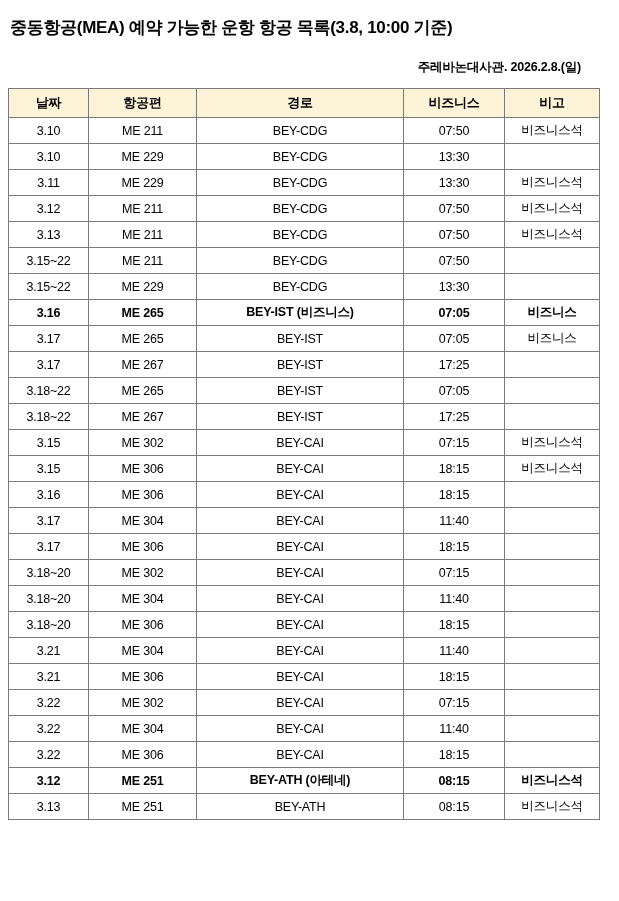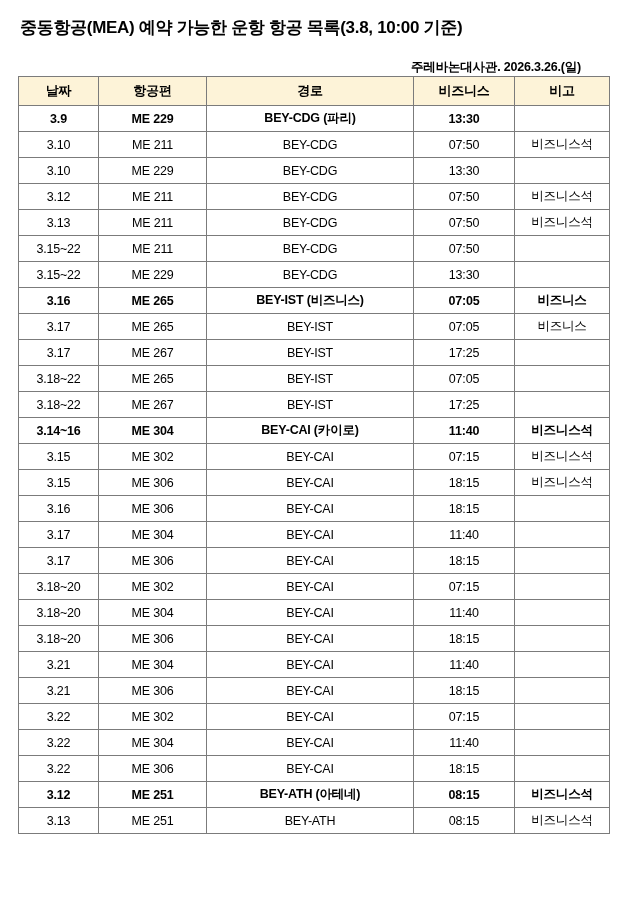--- a/index.html
+++ b/index.html
@@ -10,21 +10,21 @@
   body {
     width: 619px;
     min-height: 901px;
     font-family: "Liberation Sans", sans-serif;
     color: #000000;
     position: relative;
   }
   .page {
     width: 619px;
     box-sizing: border-box;
-    padding: 14px 14px 0 18px;
+    padding: 14px 14px 0 8px;
   }
   .doc-title {
     font-size: 17px;
     font-weight: bold;
     letter-spacing: -0.3px;
     color: #000;
     margin: 2px 0 0 2px;
     white-space: nowrap;
   }
   .subtitle-row {
@@ -33,21 +33,21 @@
     margin-top: 20px;
     padding-right: 24px;
   }
   .subtitle {
     font-size: 12.5px;
     font-weight: bold;
     color: #000;
     letter-spacing: -0.2px;
   }
   table.flight-table {
-    margin-top: 0;
+    margin-top: 12px;
     border-collapse: collapse;
     width: 591px;
     table-layout: fixed;
   }
   table.flight-table th,
   table.flight-table td {
     border: 1px solid #7b7b7b;
     height: 25px;
     font-size: 12.5px;
     text-align: center;
@@ -73,61 +73,61 @@
   }
 </style>
 </head>
 <body>
 
 <div class="page">
 
   <div class="doc-title">중동항공(MEA) 예약 가능한 운항 항공 목록(3.8, 10:00 기준)</div>
 
   <div class="subtitle-row">
-    <div class="subtitle">주레바논대사관. 2026.3.26.(일)</div>
+    <div class="subtitle">주레바논대사관. 2026.2.8.(일)</div>
   </div>
 
   <table class="flight-table">
     <colgroup>
       <col class="c-date">
       <col class="c-flight">
       <col class="c-route">
       <col class="c-time">
       <col class="c-note">
     </colgroup>
     <thead>
       <tr>
         <th>날짜</th>
         <th>항공편</th>
         <th>경로</th>
         <th>비즈니스</th>
         <th>비고</th>
       </tr>
     </thead>
     <tbody id="table-body">
-        <tr class="group-row">
-          <td>3.9</td>
-          <td>ME 229</td>
-          <td>BEY-CDG (파리)</td>
-          <td>13:30</td>
-          <td></td>
-        </tr>
         <tr>
           <td>3.10</td>
           <td>ME 211</td>
           <td>BEY-CDG</td>
           <td>07:50</td>
           <td>비즈니스석</td>
         </tr>
         <tr>
           <td>3.10</td>
           <td>ME 229</td>
           <td>BEY-CDG</td>
           <td>13:30</td>
           <td></td>
+        </tr>
+        <tr>
+          <td>3.11</td>
+          <td>ME 229</td>
+          <td>BEY-CDG</td>
+          <td>13:30</td>
+          <td>비즈니스석</td>
         </tr>
         <tr>
           <td>3.12</td>
           <td>ME 211</td>
           <td>BEY-CDG</td>
           <td>07:50</td>
           <td>비즈니스석</td>
         </tr>
         <tr>
           <td>3.13</td>
@@ -178,27 +178,20 @@
           <td>07:05</td>
           <td></td>
         </tr>
         <tr>
           <td>3.18~22</td>
           <td>ME 267</td>
           <td>BEY-IST</td>
           <td>17:25</td>
           <td></td>
         </tr>
-        <tr class="group-row">
-          <td>3.14~16</td>
-          <td>ME 304</td>
-          <td>BEY-CAI (카이로)</td>
-          <td>11:40</td>
-          <td>비즈니스석</td>
-        </tr>
         <tr>
           <td>3.15</td>
           <td>ME 302</td>
           <td>BEY-CAI</td>
           <td>07:15</td>
           <td>비즈니스석</td>
         </tr>
         <tr>
           <td>3.15</td>
           <td>ME 306</td>

